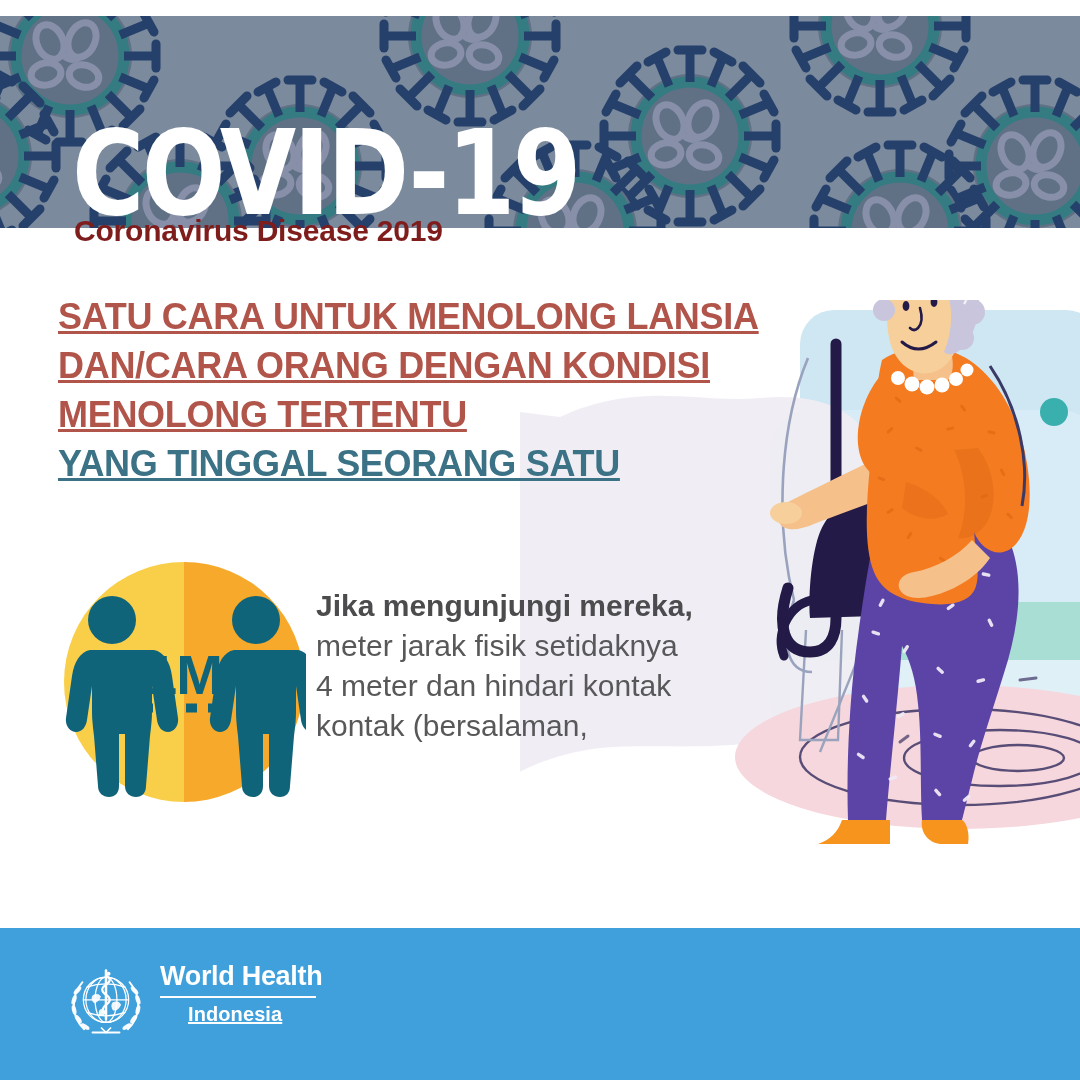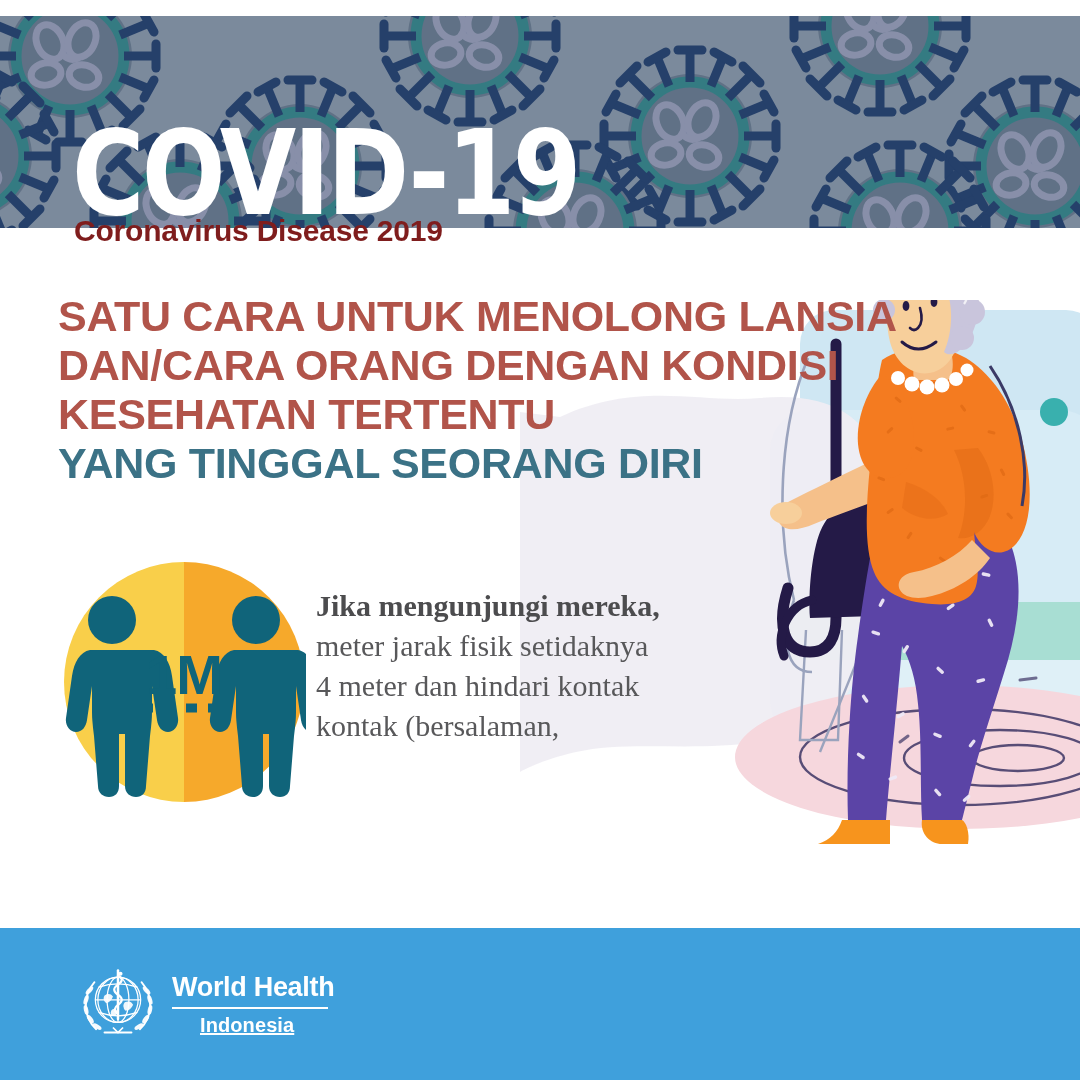--- a/index.html
+++ b/index.html
@@ -71,26 +71,27 @@
 
   
   .headline {
     position: absolute;
     left: 58px;
     top: 292px;
     width: 860px;
     z-index: 20;
   }
   .headline .ln {
-    font-size: 43px;
+    font-size: 36px;
     line-height: 49px;
     font-weight: bold;
     letter-spacing: -0.3px;
     white-space: nowrap;
     font-family: "Liberation Sans", sans-serif;
+    text-decoration: underline;
   }
   .hl-red { color: #b1544a; }
   .hl-teal { color: #3b7286; }
 
   
   .dist-icon {
     position: absolute;
     left: 62px;
     top: 560px;
     width: 244px;
@@ -104,21 +105,20 @@
     left: 316px;
     top: 586px;
     width: 430px;
     z-index: 20;
   }
   .bodycopy .bl {
     font-size: 30px;
     line-height: 40px;
     color: #58585a;
     white-space: nowrap;
-    font-family: Liberation Serif, serif;
   }
   .bodycopy .bl.strong {
     font-weight: bold;
     color: #4c4c4e;
   }
 
   
   .illus {
     position: absolute;
     left: 690px;
@@ -133,24 +133,23 @@
     position: absolute;
     left: 0;
     top: 928px;
     width: 1080px;
     height: 152px;
     background: #3fa0dc;
     z-index: 30;
   }
   .who-logo {
     position: absolute;
-    left: 76px;
+    left: 64px;
     top: 962px;
     display: flex;
-    align-items: center;
     z-index: 31;
   }
   .who-emblem {
     width: 84px;
     height: 84px;
     flex: 0 0 auto;
   }
   .who-words {
     margin-left: 12px;
     color: #ffffff;
@@ -284,22 +283,22 @@
         <line x1="862" y1="584" x2="876" y2="580"></line>
         <line x1="1092" y1="520" x2="1104" y2="516"></line>
         <line x1="900" y1="530" x2="908" y2="524"></line>
       </g>
     </svg>
   </div>
 
   <div class="headline">
     <div class="ln hl-red">SATU CARA UNTUK MENOLONG LANSIA</div>
     <div class="ln hl-red">DAN/CARA ORANG DENGAN KONDISI</div>
-    <div class="ln hl-red">KESEHATAN TERTENTU</div>
-    <div class="ln hl-teal">YANG TINGGAL SEORANG DIRI</div>
+    <div class="ln hl-red">MENOLONG TERTENTU</div>
+    <div class="ln hl-teal">YANG TINGGAL SEORANG SATU</div>
   </div>
 
   <svg class="illus" viewBox="0 0 390 628">
 
     <g fill="none" stroke="#9aa3bd" stroke-width="2.6">
       <path d="M 118 58 C 88 130, 86 230, 104 300"></path>
       <path d="M 104 300 C 90 340, 96 372, 122 372"></path>
     </g>
 
     <g fill="none" stroke="#9aa3bd" stroke-width="2.4">

